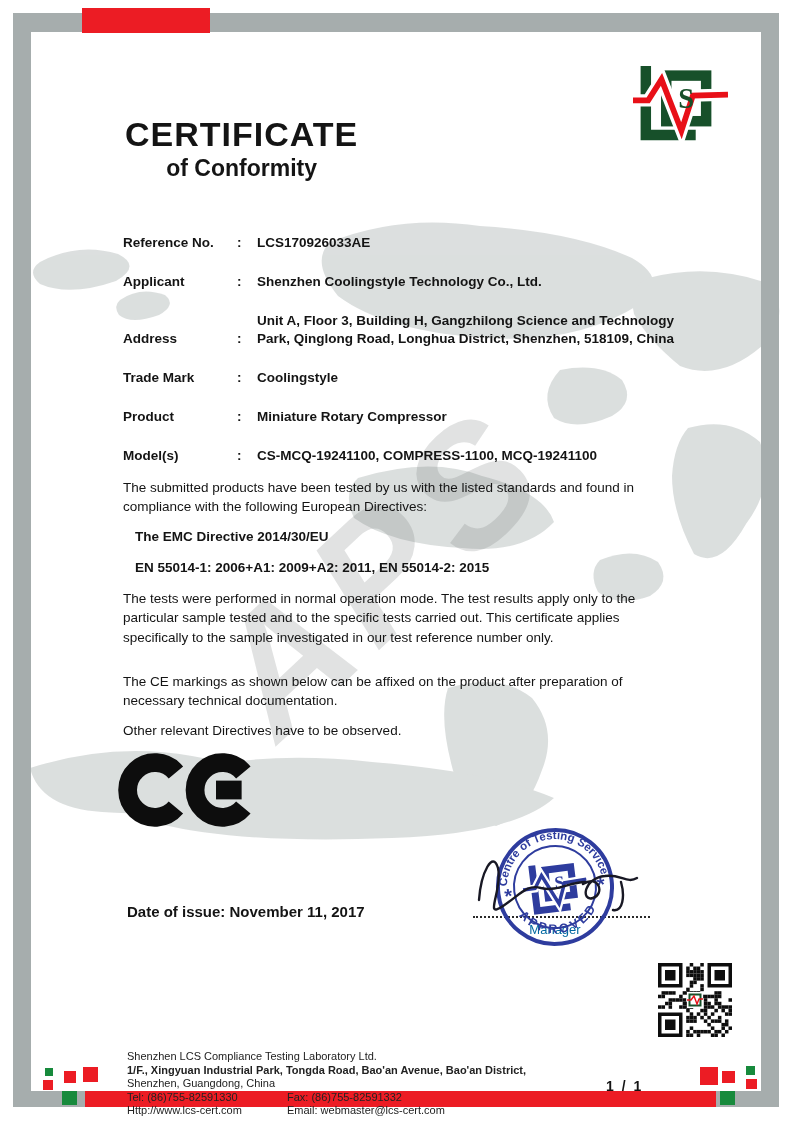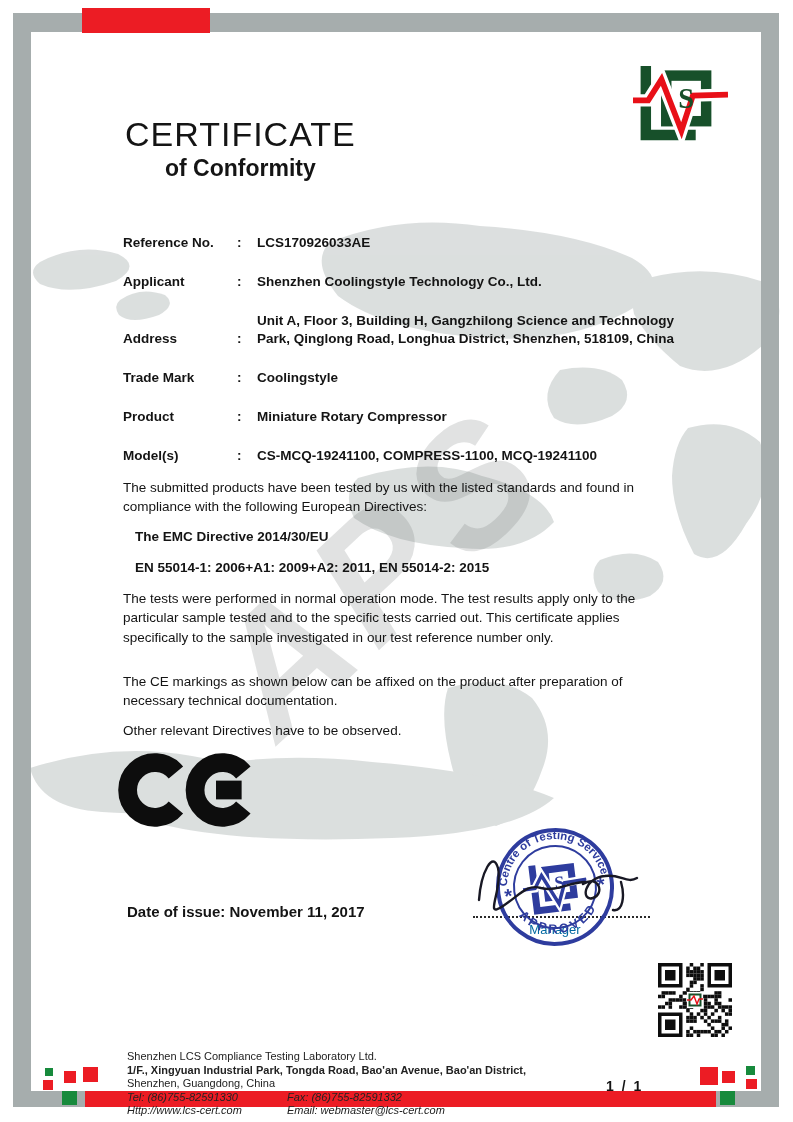--- a/index.html
+++ b/index.html
@@ -23,21 +23,21 @@
     position:absolute;left:110px;top:420px;width:540px;height:300px;z-index:0;
     display:flex;align-items:center;justify-content:center;
     transform:rotate(-43deg);
     font-size:168px;font-weight:bold;font-style:italic;letter-spacing:14px;
     color:rgba(105,112,112,0.20);
   }
   .content{position:relative;z-index:2;}
   
   .logo{position:absolute;left:633px;top:60px;}
   .title-block{position:absolute;left:125px;top:116px;}
-  .title1{font-size:34px;font-weight:normal;letter-spacing:1px;line-height:1.1;}
+  .title1{font-size:34px;font-weight:bold;letter-spacing:1px;line-height:1.1;}
   .title2{font-size:23px;font-weight:bold;margin-top:2px;text-align:center;}
   
   .fields{position:absolute;left:123px;top:234px;width:562px;}
   .frow{display:flex;font-weight:bold;font-size:13.5px;line-height:1.33;margin-bottom:21px;align-items:flex-end;}
   .frow .lab{flex:0 0 114px;}
   .frow .col{flex:0 0 20px;}
   .frow .val{flex:1;}
   
   .bodytext{position:absolute;left:123px;top:478px;width:545px;font-size:13.5px;line-height:1.43;}
   .bodytext p{margin:0 0 10px 0;}
@@ -48,21 +48,21 @@
   .issue{position:absolute;left:127px;top:903px;font-size:15px;font-weight:bold;}
   
   .dotline{position:absolute;left:473px;top:916px;width:177px;border-top:2px dotted #2a2a2a;}
   .manager{position:absolute;left:498px;top:922px;width:114px;text-align:center;
            font-size:13px;color:#0369a1;}
   .stampsvg{position:absolute;left:460px;top:800px;overflow:visible;}
   .signsvg{position:absolute;left:465px;top:838px;overflow:visible;}
   
   .footer{position:absolute;left:127px;top:1050px;width:430px;font-size:11px;line-height:13.5px;color:#222;}
   .footer .b{font-weight:bold;}
-  .footer .cols{display:flex;font-style:italic;}
+  .footer .cols{display:flex;}
   .footer .cols .c1{flex:0 0 160px;}
   .qr{position:absolute;left:658px;top:963px;}
   .pageno{position:absolute;left:606px;top:1078px;font-size:14px;font-weight:bold;letter-spacing:2px;}
 </style>
 </head>
 <body>
 
 <div class="page">
 
   <svg class="map" width="793" height="1122" viewBox="0 0 793 1122">

